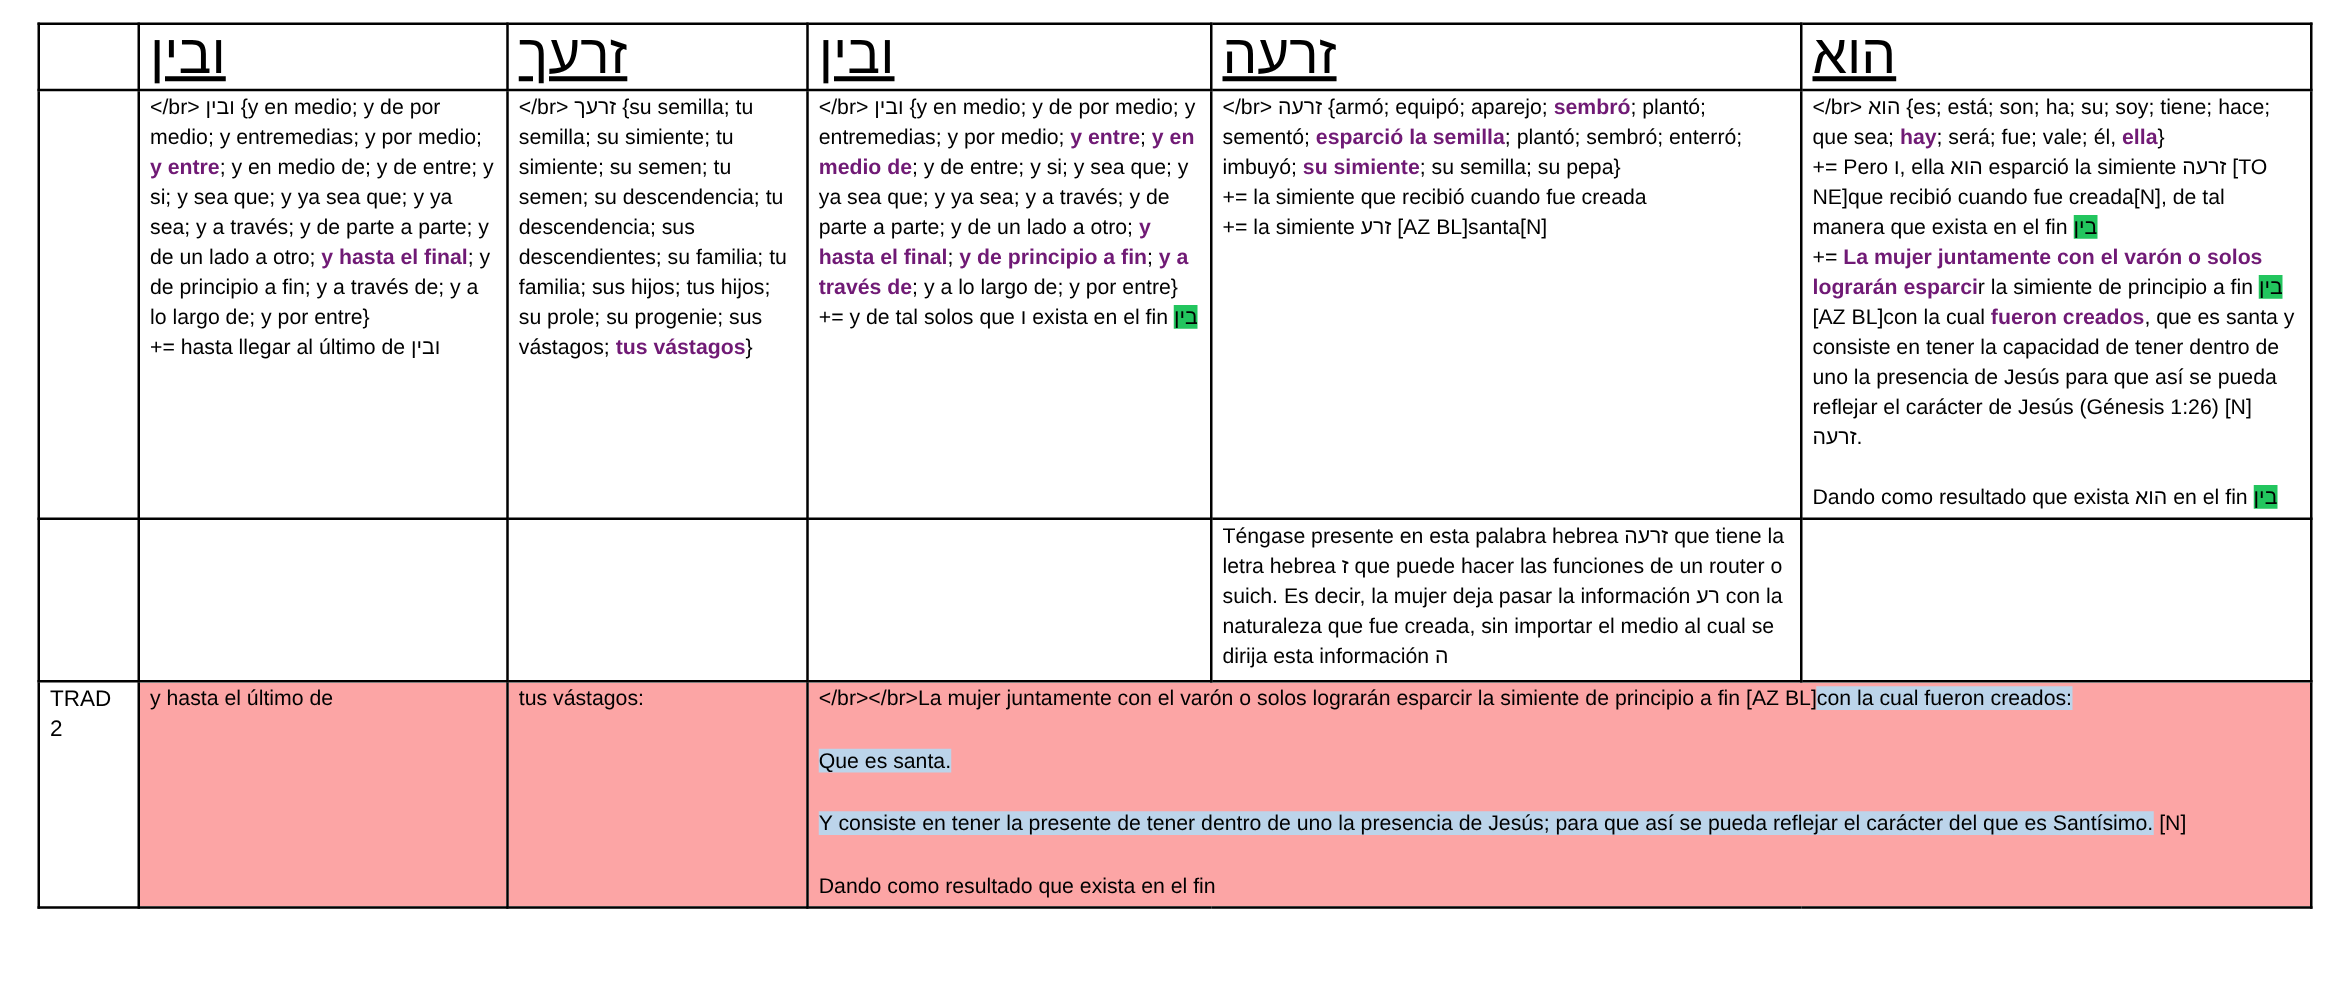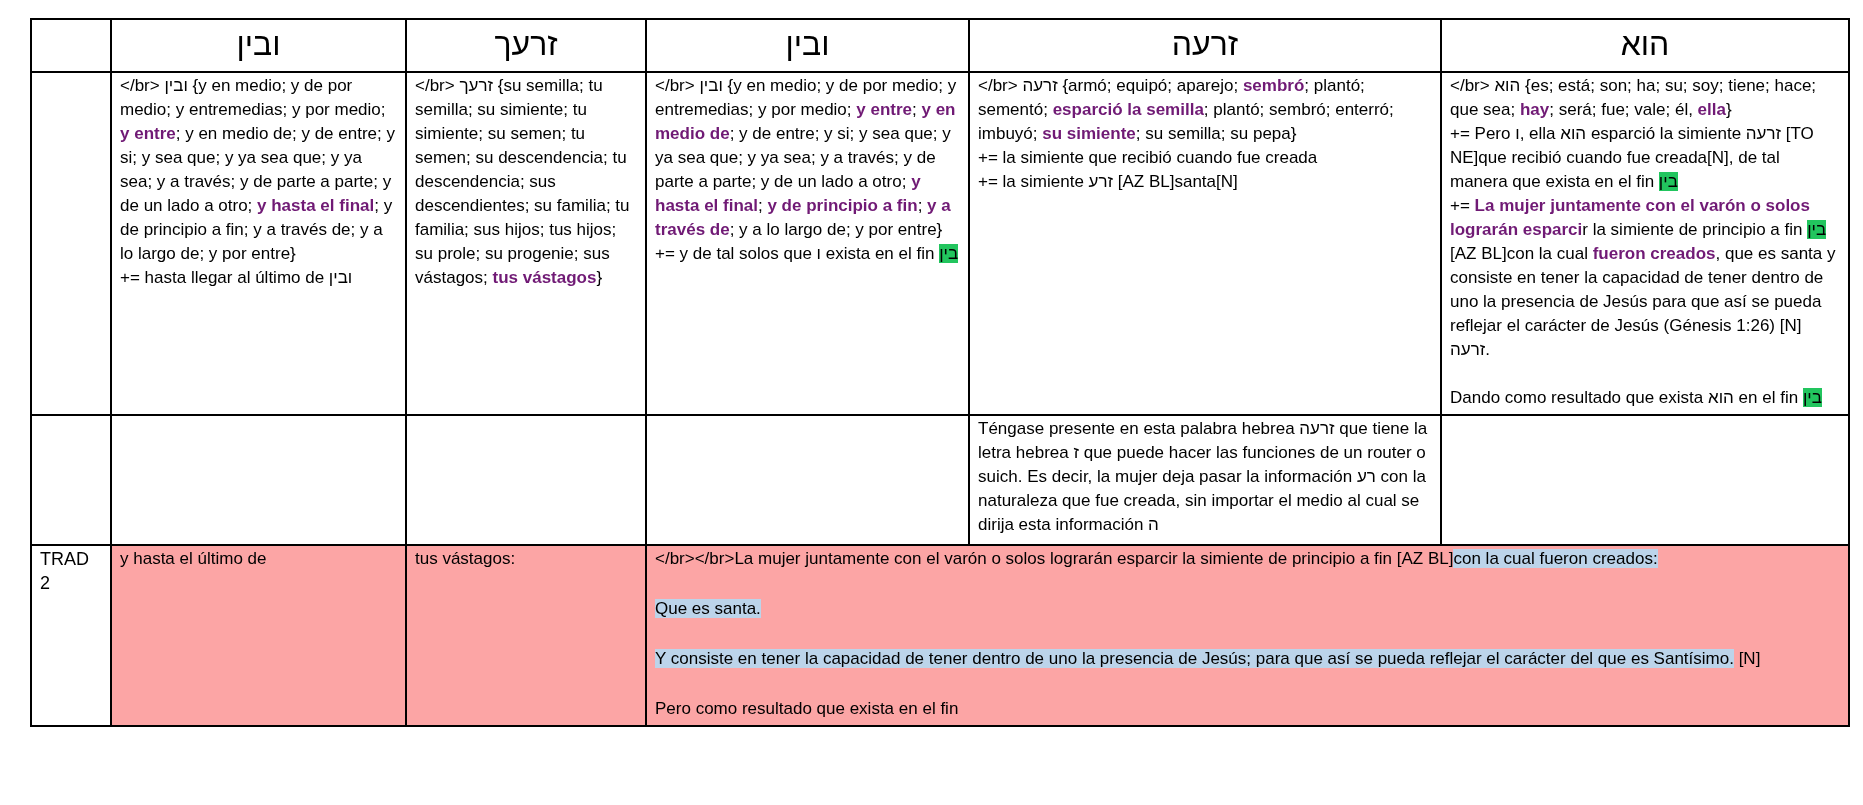--- a/index.html
+++ b/index.html
@@ -21,26 +21,27 @@
     table-layout: fixed;
     width: 1818px;
   }
   table.grid th, table.grid td {
     border: 2px solid #000000;
     vertical-align: top;
     padding: 1px 8px 4px 8px;
     overflow: hidden;
   }
   th.hdr {
-    font-size: 32px;
+    font-size: 44px;
     font-weight: 400;
-    text-align: center;
+    text-align: left;
     line-height: 46px;
     padding: 0 8px;
     white-space: nowrap;
+    text-decoration: underline;
   }
   tr.header-row { height: 50px; }
   tr.dict-row   { height: 339px; }
   tr.note-row   { height: 130px; }
   tr.trad-row   { height: 178px; }
   .body-cell {
     font-size: 17px;
     line-height: 24px;
     color: #000000;
   }
@@ -119,19 +120,19 @@
       <td class="label-cell">TRAD 2</td>
       <td class="body-cell yellow">
             <div class="para"><span class="seg">y hasta el último de</span></div>
           </td>
       <td class="body-cell yellow">
             <div class="para"><span class="seg">tus vástagos:</span></div>
           </td>
       <td colspan="3" class="body-cell yellow spaced">
             <div class="para"><span class="seg">&lt;/br&gt;&lt;/br&gt;La mujer juntamente con el varón o solos lograrán esparcir la simiente de principio a fin [AZ BL]</span><span class="seg hl">con la cual fueron creados:</span></div>
             <div class="para"><span class="seg hl">Que es santa.</span></div>
-            <div class="para"><span class="seg hl">Y consiste en tener la capacidad de tener dentro de uno la presencia de Jesús; para que así se pueda reflejar el carácter del que es Santísimo.</span><span class="seg"> [N]</span></div>
-            <div class="para"><span class="seg">Pero como resultado que exista en el fin</span></div>
+            <div class="para"><span class="seg hl">Y consiste en tener la presente de tener dentro de uno la presencia de Jesús; para que así se pueda reflejar el carácter del que es Santísimo.</span><span class="seg"> [N]</span></div>
+            <div class="para"><span class="seg">Dando como resultado que exista en el fin</span></div>
           </td>
     </tr>
   </tbody>
     </table>
 </div>
 
 </body></html>

